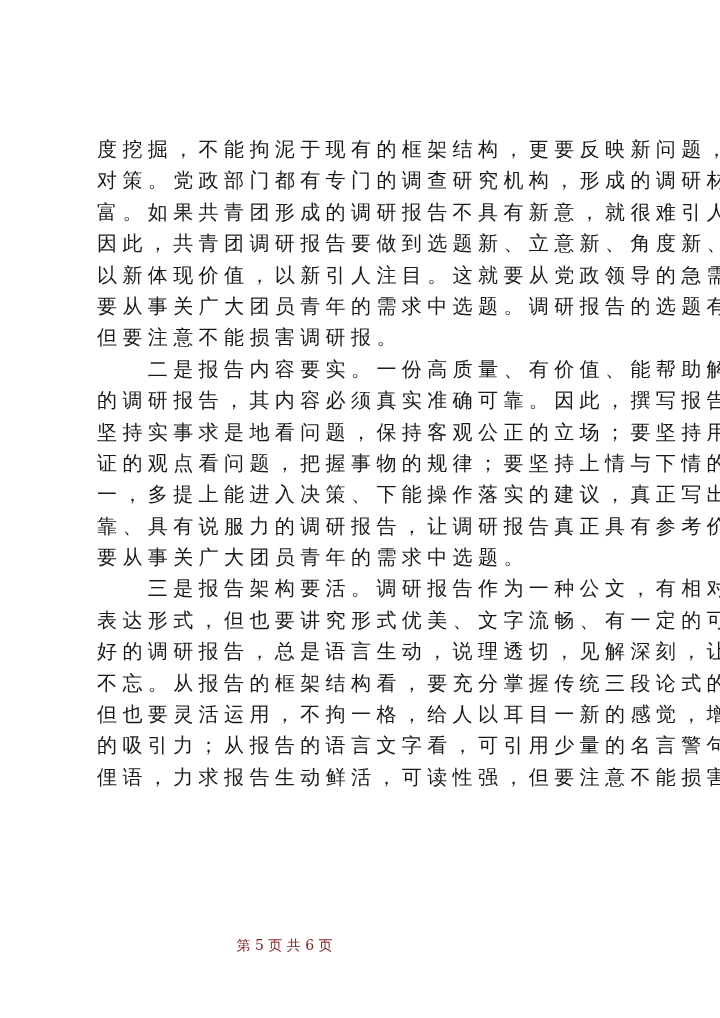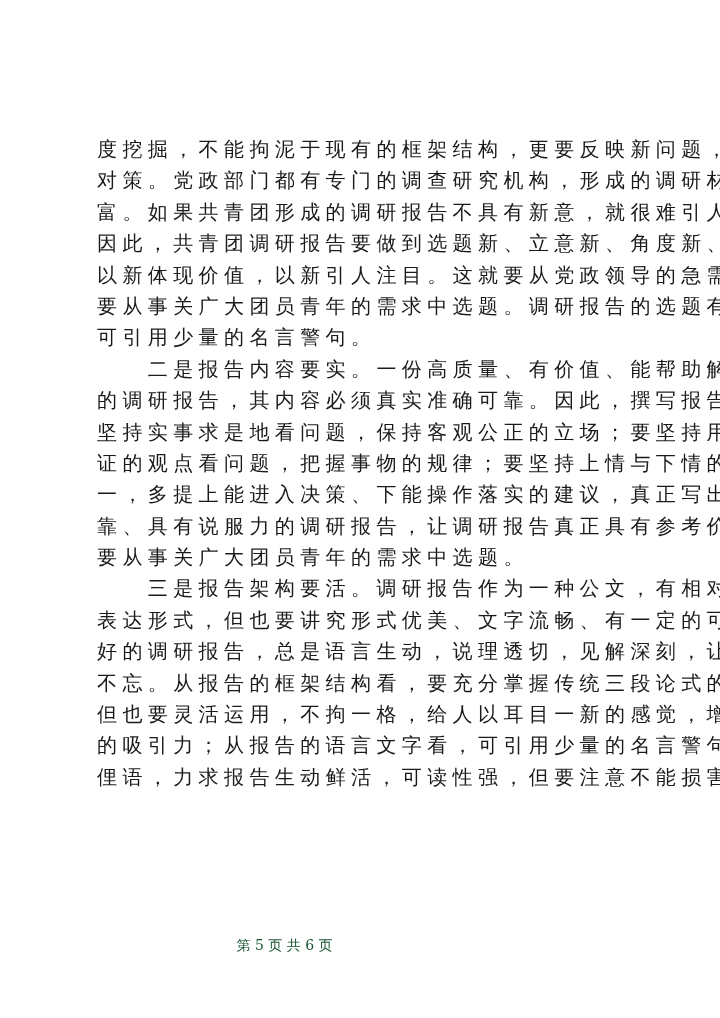--- a/index.html
+++ b/index.html
@@ -11,36 +11,36 @@
   }
   .page { position: absolute; left: 0; top: 0; width: 720px; height: 1018px; }
   .body-text { position: absolute; left: 97px; top: 134px; width: 570px; }
   .line {
     height: 31.4px; line-height: 31.4px;
     font-size: 20px; white-space: nowrap;
     letter-spacing: 5.4px;
   }
   .footer {
     position: absolute; top: 937px; left: 0; width: 569px;
-    text-align: center; font-size: 14px; color: #14532d;
+    text-align: center; font-size: 14px; color: #7f1d1d;
     font-family: "DejaVu Serif", "Liberation Serif", serif;
   }
 </style>
 </head>
 <body>
 
 <div class="page">
   <div class="body-text">
     <div class="line">度挖掘，不能拘泥于现有的框架结构，更要反映新问题，提出新</div>
     <div class="line">对策。党政部门都有专门的调查研究机构，形成的调研材料很丰</div>
     <div class="line">富。如果共青团形成的调研报告不具有新意，就很难引人关注。</div>
     <div class="line">因此，共青团调研报告要做到选题新、立意新、角度新、内容新，</div>
     <div class="line">以新体现价值，以新引人注目。这就要从党政领导的急需中选题，</div>
     <div class="line">要从事关广大团员青年的需求中选题。调研报告的选题有了新意，</div>
-    <div class="line">可引用少量的名言警句。</div>
+    <div class="line">但要注意不能损害调研报。</div>
     <div class="line">　　二是报告内容要实。一份高质量、有价值、能帮助解决问题</div>
     <div class="line">的调研报告，其内容必须真实准确可靠。因此，撰写报告人员要</div>
     <div class="line">坚持实事求是地看问题，保持客观公正的立场；要坚持用唯物辩</div>
     <div class="line">证的观点看问题，把握事物的规律；要坚持上情与下情的有机统</div>
     <div class="line">一，多提上能进入决策、下能操作落实的建议，真正写出真实可</div>
     <div class="line">靠、具有说服力的调研报告，让调研报告真正具有参考价值，为</div>
     <div class="line">要从事关广大团员青年的需求中选题。</div>
     <div class="line">　　三是报告架构要活。调研报告作为一种公文，有相对固定的</div>
     <div class="line">表达形式，但也要讲究形式优美、文字流畅、有一定的可读性。</div>
     <div class="line">好的调研报告，总是语言生动，说理透切，见解深刻，让人过目</div>

